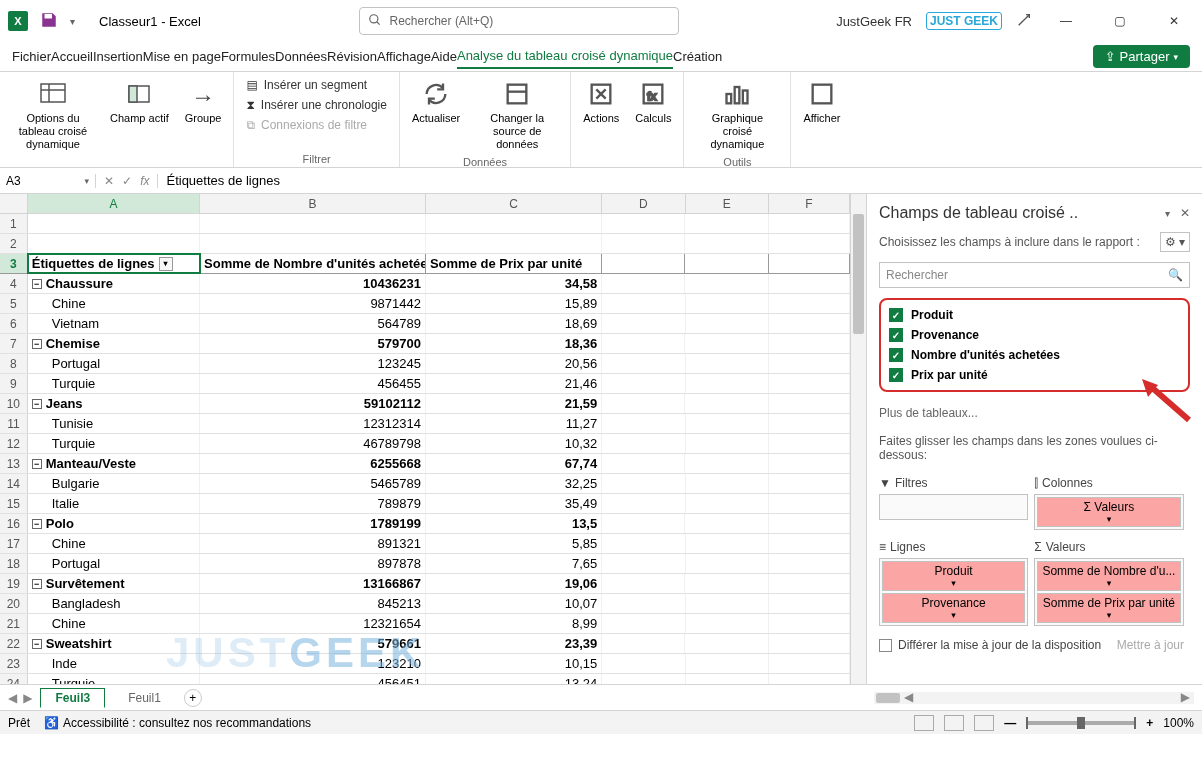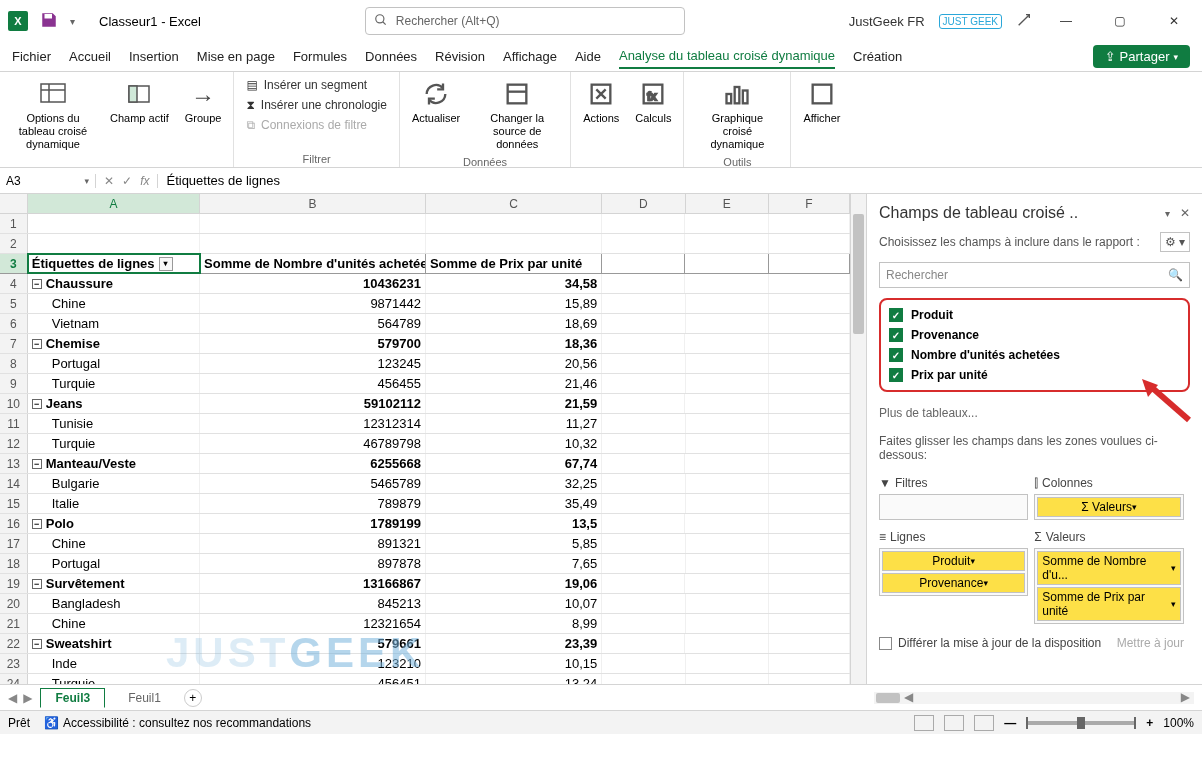--- a/index.html
+++ b/index.html
@@ -8,25 +8,25 @@
 
 .titlebar { height: 42px; display: flex; align-items: center; padding: 0 8px; }
 .titlebar .left { display: flex; align-items: center; gap: 12px; }
 .titlebar .excel-icon { width: 20px; height: 20px; background: #107c41; border-radius: 2px; display: inline-flex; align-items: center; justify-content: center; color: #fff; font-weight: bold; font-size: 11px; }
 .titlebar .save-icon { width: 18px; height: 18px; color: #8a3391; }
 .titlebar .title { margin-left: 12px; font-size: 13px; }
 .titlebar .center { flex: 1; display: flex; justify-content: center; }
 .titlebar .search { width: 320px; height: 28px; border: 1px solid #c2c2c2; border-radius: 4px; display: flex; align-items: center; padding: 0 8px; color: #666; gap: 8px; }
 .titlebar .right { display: flex; align-items: center; gap: 14px; color: #333; }
 .titlebar .user { font-size: 13px; }
-.titlebar .badge { font-size: 10px; font-weight: normal; color: #2aa7d9; border: 1px solid #2aa7d9; padding: 1px 3px; border-radius: 3px; }
+.titlebar .badge { font-size: 12px; font-weight: bold; color: #2aa7d9; border: 1px solid #2aa7d9; padding: 1px 3px; border-radius: 3px; }
 .win-btn { width: 40px; height: 30px; display: flex; align-items: center; justify-content: center; color: #333; }
 
 
-.menutabs { height: 30px; display: flex; align-items: center; padding: 0 12px; gap: 18px; border-bottom: 1px solid #d4d4d4; }
+.menutabs { height: 30px; display: flex; align-items: center; padding: 0 12px; border-bottom: 1px solid #d4d4d4; }
 .menutabs .tab { font-size: 13px; color: #222; padding: 4px 0; cursor: pointer; }
 .menutabs .tab.active { color: #107c41; border-bottom: 2px solid #107c41; font-weight: 400; }
 .menutabs .share-btn { margin-left: auto; background: #107c41; color: #fff; padding: 4px 12px; border-radius: 4px; display: flex; align-items: center; gap: 4px; font-size: 13px; }
 
 
 .ribbon { height: 96px; display: flex; border-bottom: 1px solid #d4d4d4; }
 .ribbon-group { border-right: 1px solid #e1e1e1; padding: 4px 8px 0; display: flex; flex-direction: column; align-items: center; }
 .ribbon-group .items { display: flex; gap: 8px; flex: 1; align-items: flex-start; }
 .ribbon-group .label { font-size: 11px; color: #666; padding: 2px 0; }
 .rbtn { display: flex; flex-direction: column; align-items: center; gap: 2px; padding: 2px 4px; cursor: pointer; text-align: center; font-size: 11px; line-height: 1.2; max-width: 90px; }
@@ -71,21 +71,21 @@
 .pivotpane .searchf { border: 1px solid #c2c2c2; height: 26px; display: flex; align-items: center; padding: 0 6px; color: #888; justify-content: space-between; }
 .pivotpane .fieldbox { border: 2px solid #d72c2c; border-radius: 8px; padding: 8px; display: flex; flex-direction: column; gap: 6px; position: relative; }
 .pivotpane .fieldbox .frow { display: flex; align-items: center; gap: 8px; font-weight: bold; }
 .chk { width: 14px; height: 14px; background: #107c41; display: inline-flex; align-items: center; justify-content: center; color: #fff; font-size: 10px; }
 .arrow-red { position: absolute; right: -6px; bottom: -35px; }
 .pivotpane .more { color: #666; padding: 4px 0;}
 .pivotpane .zones { display: flex; flex-wrap: wrap; gap: 6px; }
 .zone { width: 48%; }
 .zone .zh { display: flex; align-items: center; gap: 4px; font-size: 12px; color: #444; padding: 4px 0; }
 .zone .zbody { border: 1px solid #c2c2c2; min-height: 26px; background: #fafafa; }
-.zone .zitem { border: 1px solid #c2c2c2; background: #fde047; padding: 2px 4px; margin: 2px; font-size: 12px; display: flex; justify-content: center; align-items: center; }
+.zone .zitem { border: 1px solid #c2c2c2; background: #fca5a5; padding: 2px 4px; margin: 2px; font-size: 12px; display: flex; justify-content: center; align-items: center; flex-direction: column; }
 .pivotpane .footer { display: flex; align-items: center; gap: 6px; font-size: 12px; color: #444; justify-content: space-between;}
 .pivotpane .footer .updbtn { color: #aaa; padding: 2px 6px; }
 
 
 .sheettabs { height: 26px; border-top: 1px solid #d4d4d4; display: flex; align-items: center; padding: 0 8px; gap: 8px; font-size: 12px; }
 .sheet-nav { color: #888; display: flex; gap: 6px;}
 .sheettab { padding: 2px 14px; border: 1px solid transparent; cursor: pointer; }
 .sheettab.active { border: 1px solid #107c41; border-bottom-color: #fff; background: #fff; color: #107c41; font-weight: bold; }
 .sheettab.inactive { color: #666; }
 .hscroll { margin-left: auto; width: 320px; height: 12px; background: #f3f3f3; position: relative; }

